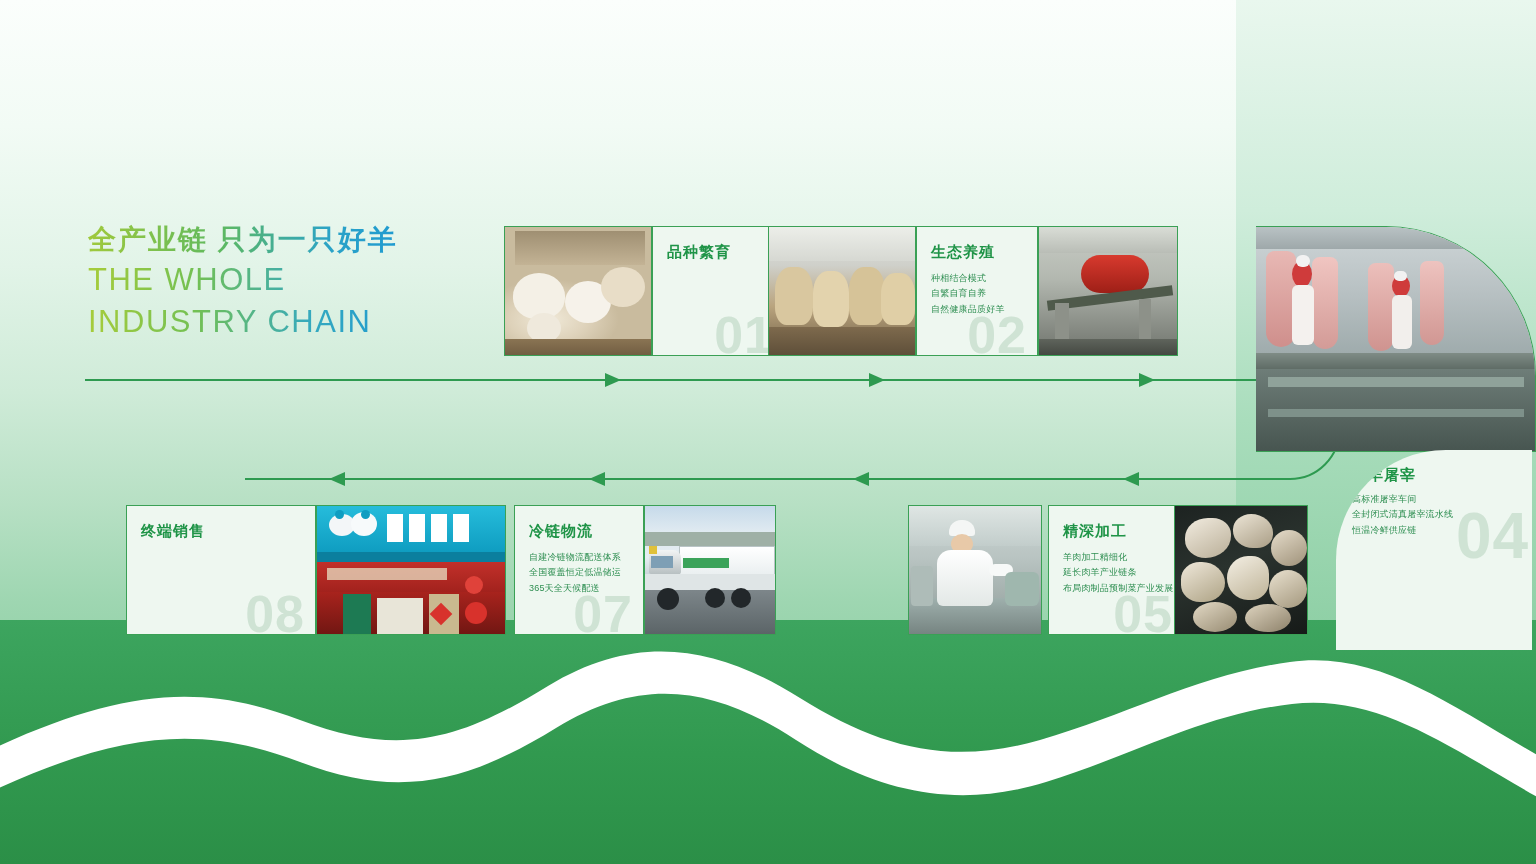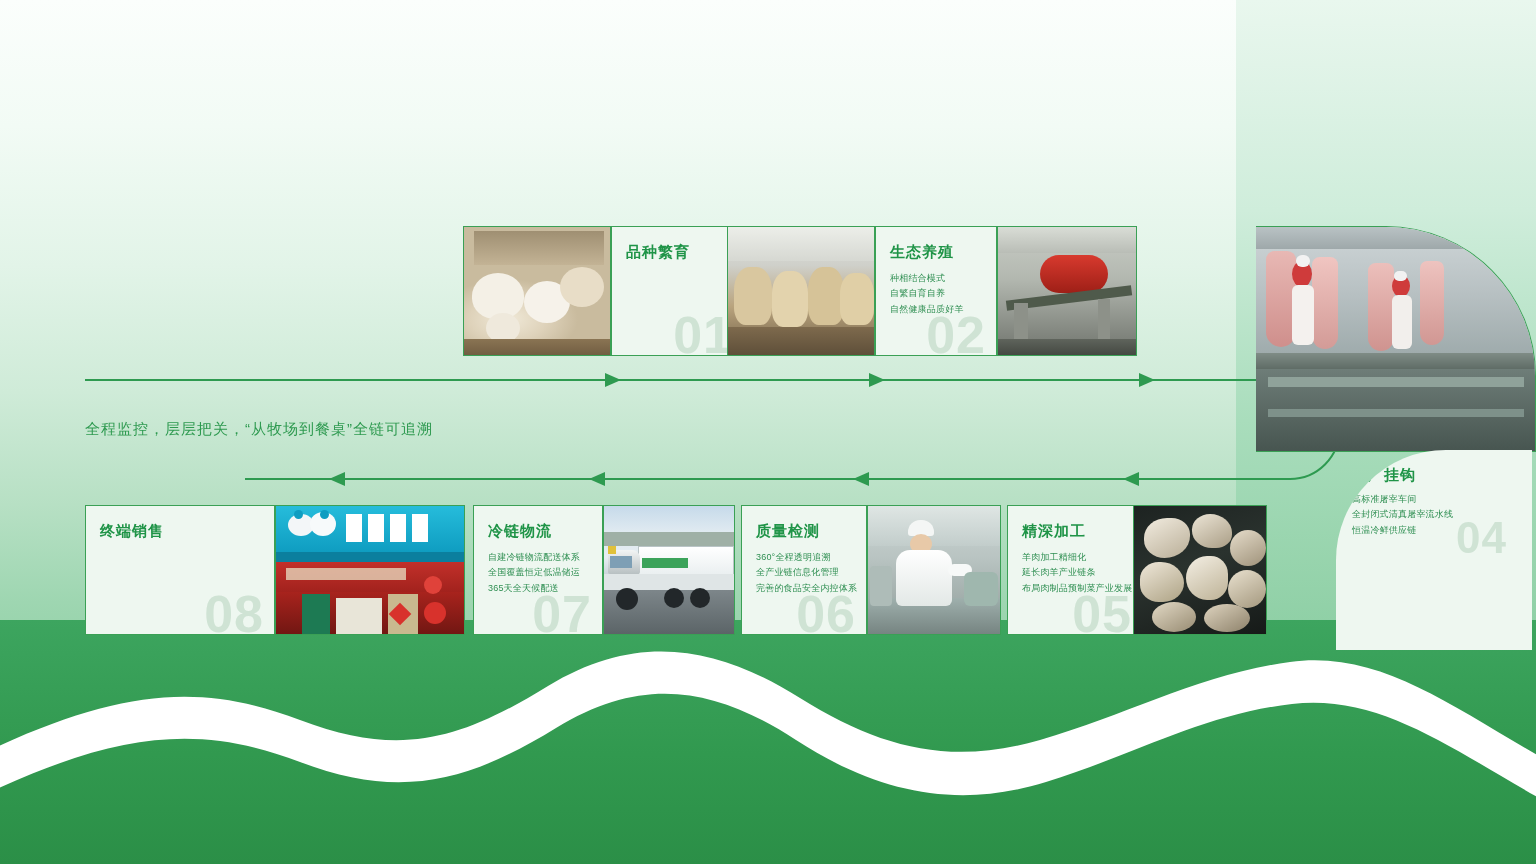--- a/index.html
+++ b/index.html
@@ -51,20 +51,21 @@
   
   .track{position:absolute;left:0;top:0;width:1536px;height:700px;pointer-events:none;}
 
   
   .card{
     position:absolute;
     background:#eef7f0;
     border:1px solid #3aa055;
     box-sizing:border-box;
     overflow:hidden;
+    margin-left:41px;
   }
   .card.photo{padding:0;background:#dfe9e2;border:1px solid #3aa055;}
   .card-title{
     position:absolute;left:14px;top:16px;
     font-size:15px;font-weight:bold;color:#1f9447;letter-spacing:1px;
     white-space:nowrap;
   }
   .card-desc{
     position:absolute;left:14px;top:44px;right:8px;
     font-size:9px;color:#2f8f52;line-height:1.72;letter-spacing:.2px;
@@ -82,21 +83,21 @@
   
   .card04{
     position:absolute;left:1336px;top:450px;width:196px;height:200px;
     background:#eef7f0;
     border-top-left-radius:110px;
     box-sizing:border-box;
     overflow:hidden;
   }
   .card04 .card-title{left:16px;top:16px;}
   .card04 .card-desc{left:16px;top:42px;}
-  .card04 .card-num{right:auto;left:120px;bottom:90px;font-size:44px;color:#cfe3d4;}
+  .card04 .card-num{right:auto;left:120px;bottom:82px;font-size:64px;color:#cfe3d4;}
   .uturn-photo{
     position:absolute;left:1256px;top:226px;width:280px;height:226px;
     border-top-right-radius:150px;
     overflow:hidden;border:1px solid #3aa055;border-left:none;box-sizing:border-box;
   }
 </style>
 </head>
 <body>
 
 <div id="stage">
@@ -107,21 +108,25 @@
 
   <svg class="bg-wave" viewBox="0 0 1536 274" preserveAspectRatio="none">
     <path d="M -10 160 C 120 100, 200 92, 300 130 C 400 168, 460 150, 548 96
              C 640 40, 720 58, 800 108 C 880 158, 950 176, 1040 150
              C 1130 124, 1200 84, 1290 72 C 1380 60, 1450 116, 1546 170
              L 1546 212 C 1450 158, 1380 104, 1292 114 C 1204 124, 1136 164, 1046 192
              C 956 220, 876 202, 796 150 C 716 98, 644 84, 556 138
              C 468 192, 400 210, 300 172 C 200 134, 120 142, -10 202 Z" fill="#ffffff"></path>
   </svg>
 
-  <div class="tagline">全程监控，层层把关，“从牧场到餐桌”全链可追溯</div>
+  <div class="title-block">
+    <div class="title-cn">全产业链  只为一只好羊</div>
+    <div class="title-en">THE WHOLE</div>
+    <div class="title-en">INDUSTRY CHAIN</div>
+  </div>
 
   <svg class="track" viewBox="0 0 1536 700">
 
     <line x1="85" y1="380" x2="1290" y2="380" stroke="#2e9a50" stroke-width="2"></line>
 
     <line x1="245" y1="479" x2="1290" y2="479" stroke="#2e9a50" stroke-width="2"></line>
 
     <path d="M 1290 380 A 49.5 49.5 0 0 1 1290 479" fill="none" stroke="#2e9a50" stroke-width="2"></path>
 
     <path d="M 1250 360 L 1320 360 A 70 70 0 0 1 1320 500 L 1250 500" fill="none" stroke="#2e9a50" stroke-width="1.6" opacity="0"></path>
@@ -211,21 +216,21 @@
       <i style="left:138px;top:44px;width:13px;height:10px;border-radius:5px;background:#f2f2f2;"></i>
       <i style="left:136px;top:68px;width:20px;height:54px;background:#f2efec;border-radius:6px;"></i>
       <i style="left:0;top:126px;width:280px;height:16px;background:linear-gradient(180deg,#7f8c86,#5f6c66);"></i>
       <i style="left:0;top:142px;width:280px;height:84px;background:linear-gradient(180deg,#6e7d78,#46544f);"></i>
       <i style="left:12px;top:150px;width:256px;height:10px;background:#8fa29a;"></i>
       <i style="left:12px;top:182px;width:256px;height:8px;background:#7e918a;"></i>
     </div>
   </div>
 
   <div class="card04">
-    <div class="card-title">场厂挂钩</div>
+    <div class="card-title">肉羊屠宰</div>
     <div class="card-desc">
       <div>高标准屠宰车间</div>
       <div>全封闭式清真屠宰流水线</div>
       <div>恒温冷鲜供应链</div>
     </div>
     <div class="card-num">04</div>
   </div>
 
   <div class="card" style="left:1007px;top:505px;width:136px;height:130px;">
     <div class="card-title">精深加工</div>
@@ -243,29 +248,20 @@
       <i style="left:58px;top:8px;width:40px;height:34px;border-radius:45% 55% 40% 50%;background:linear-gradient(150deg,#ece5d6,#a99d85);"></i>
       <i style="left:96px;top:24px;width:36px;height:36px;border-radius:50%;background:linear-gradient(150deg,#e6ddcb,#9e9179);"></i>
       <i style="left:6px;top:56px;width:44px;height:40px;border-radius:45% 55% 50% 45%;background:linear-gradient(150deg,#efe8da,#ada284);"></i>
       <i style="left:52px;top:50px;width:42px;height:44px;border-radius:55% 45% 45% 55%;background:linear-gradient(150deg,#f4efe4,#bdb296);"></i>
       <i style="left:94px;top:64px;width:38px;height:38px;border-radius:50%;background:linear-gradient(150deg,#e9e1cf,#a3977d);"></i>
       <i style="left:18px;top:96px;width:44px;height:30px;border-radius:50%;background:linear-gradient(150deg,#e3dac6,#978b72);"></i>
       <i style="left:70px;top:98px;width:46px;height:28px;border-radius:50%;background:linear-gradient(150deg,#ded4bf,#8d816a);"></i>
     </div>
   </div>
 
-  <div class="card" style="left:741px;top:505px;width:126px;height:130px;">
-    <div class="card-title">质量检测</div>
-    <div class="card-desc">
-      <div>360°全程透明追溯</div>
-      <div>全产业链信息化管理</div>
-      <div>完善的食品安全内控体系</div>
-    </div>
-    <div class="card-num">06</div>
-  </div>
 
   <div class="card photo" style="left:867px;top:505px;width:134px;height:130px;">
     <div class="ph" style="background:linear-gradient(180deg,#cfd8d6 0%,#b9c4c2 40%,#8e9b98 100%);">
       <i style="left:0;top:0;width:134px;height:40px;background:linear-gradient(180deg,#dfe6e4,#c2cdcb);"></i>
       <i style="left:0;top:92px;width:134px;height:38px;background:linear-gradient(180deg,#9fb0ad,#74827f);"></i>
       <i style="left:40px;top:14px;width:26px;height:16px;border-radius:12px 12px 3px 3px;background:#f4f6f5;"></i>
       <i style="left:42px;top:28px;width:22px;height:20px;border-radius:50%;background:#e8c9a8;"></i>
       <i style="left:28px;top:44px;width:56px;height:56px;border-radius:14px 14px 6px 6px;background:linear-gradient(180deg,#ffffff,#e3e8e6);"></i>
       <i style="left:80px;top:58px;width:24px;height:12px;border-radius:6px;background:#f7f9f8;"></i>
       <i style="left:96px;top:66px;width:34px;height:34px;border-radius:6px;background:#9fb7ae;"></i>

